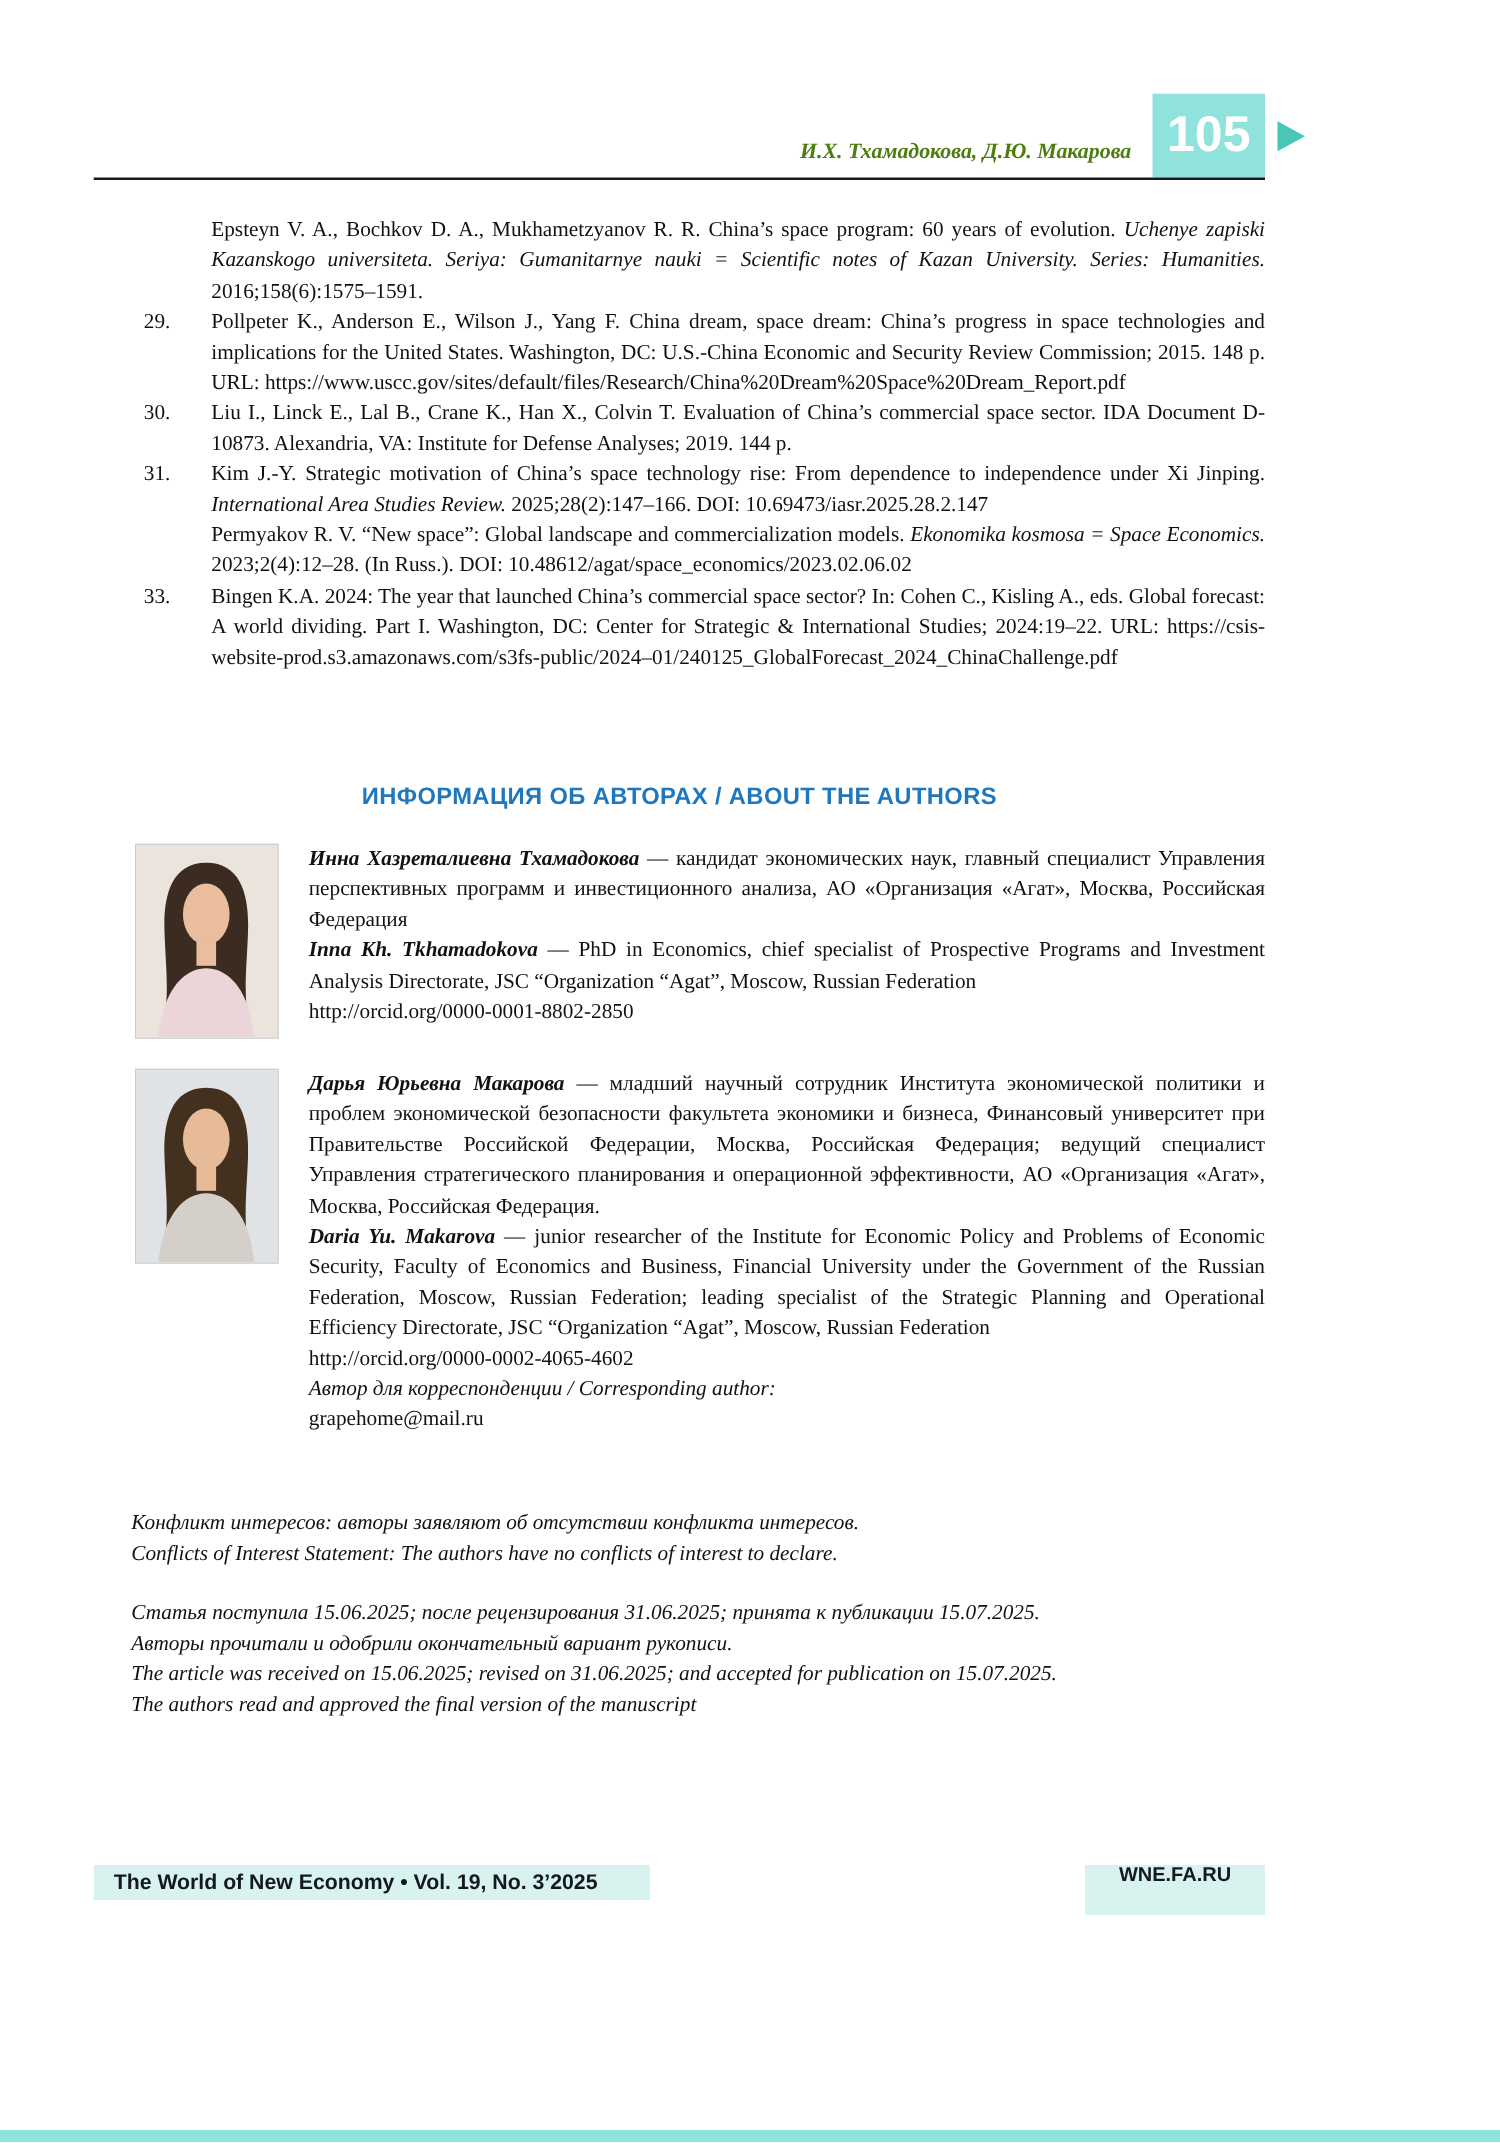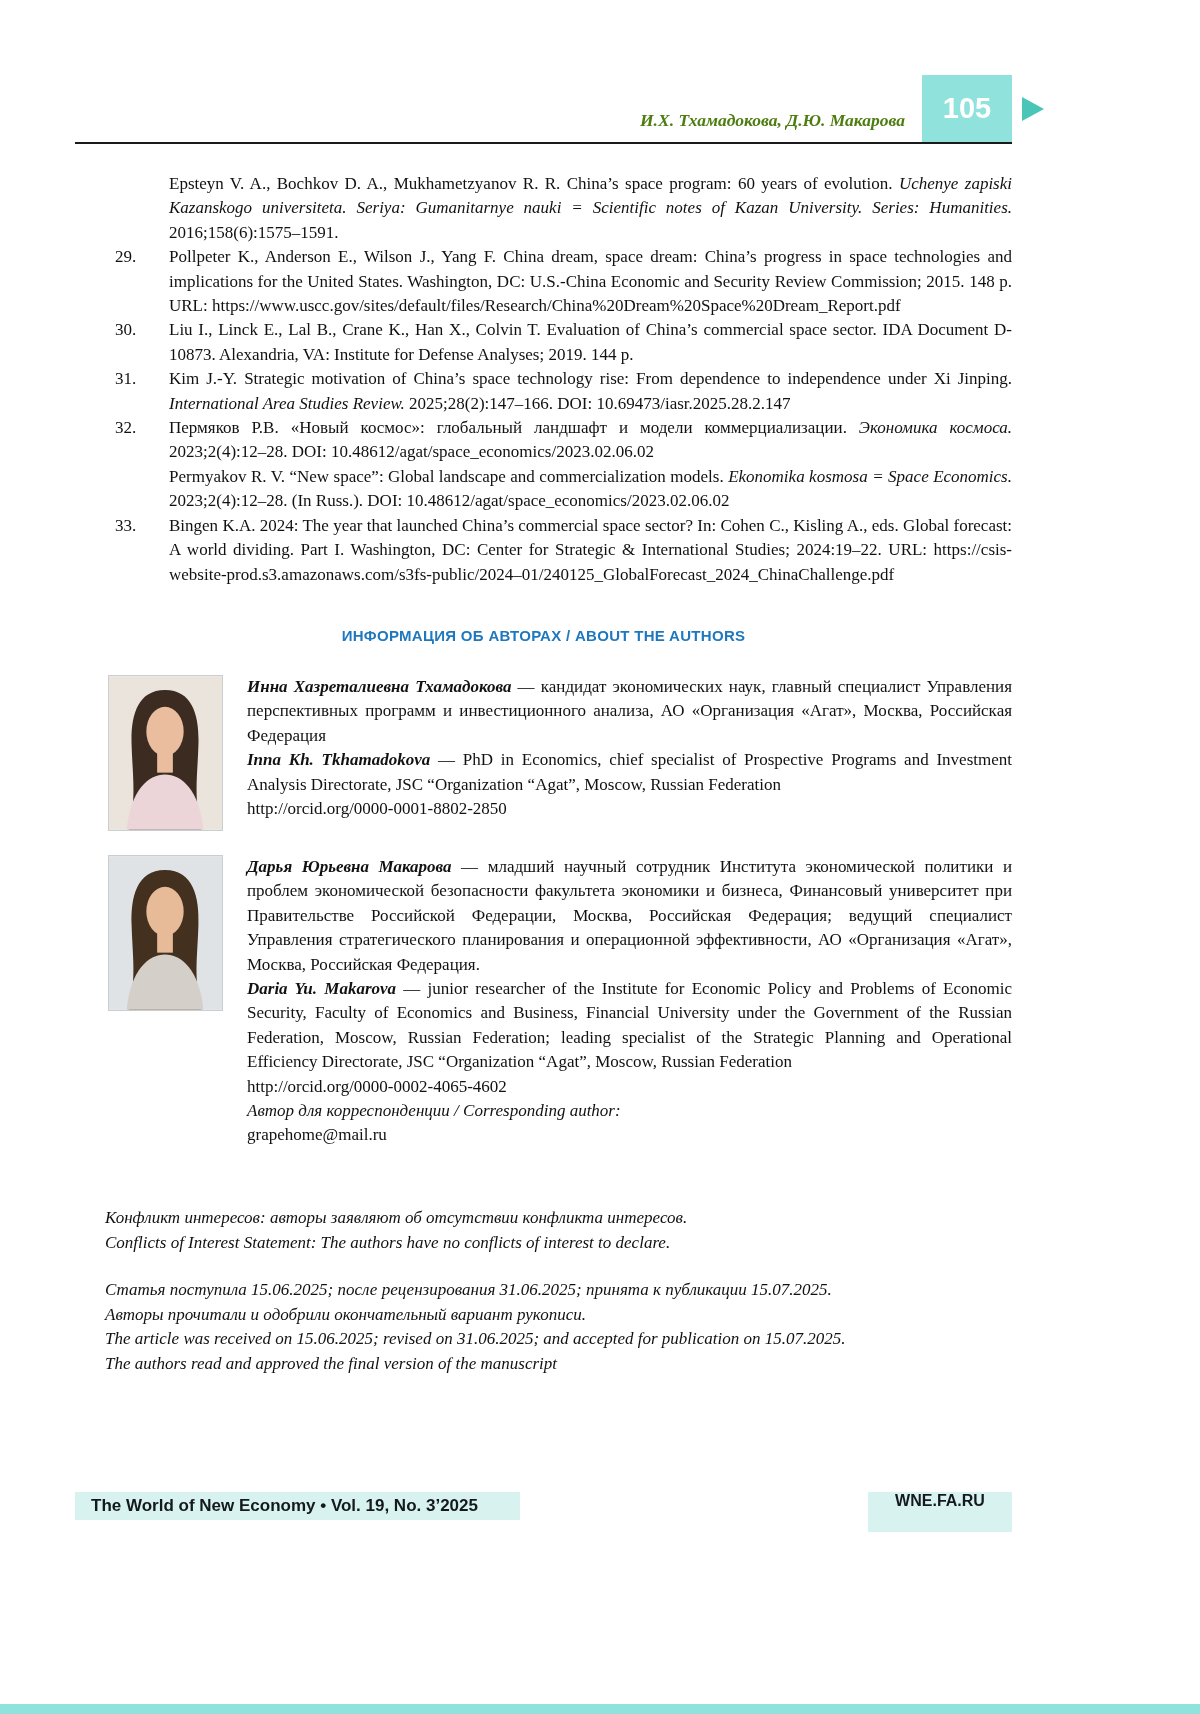--- a/index.html
+++ b/index.html
@@ -28,21 +28,21 @@
   }
   .page-num-box {
     position: absolute;
     left: 922px; top: 75px;
     width: 90px; height: 67px;
     background: var(--teal, #8FE3DC);
     display: flex; align-items: center; justify-content: center;
   }
   .page-num-box span {
     font-family: "Liberation Sans", sans-serif;
-    font-weight: bold; font-size: 29px; color: #ffffff;
+    font-weight: bold; font-size: 40px; color: #ffffff;
   }
   .head-arrow {
     position: absolute;
     left: 1022px; top: 97px;
     width: 0; height: 0;
     border-left: 22px solid var(--teal-dark, #49C6B8);
     border-top: 12px solid transparent;
     border-bottom: 12px solid transparent;
   }
   .head-rule {
@@ -62,21 +62,21 @@
   .ref-num { flex: 0 0 42px; width: 42px; }
   .ref-text { flex: 1; text-align: justify; overflow-wrap: anywhere; margin-left: 12px; }
   
   .section-heading {
     position: absolute;
     left: 75px; top: 627px;
     width: 937px;
     text-align: center;
     font-family: "Liberation Sans", sans-serif;
     font-weight: bold;
-    font-size: 15px;
+    font-size: 19px;
     letter-spacing: 0.3px;
     color: var(--blue, #1F78BE);
   }
   .authors {
     position: absolute;
     left: 108px; top: 675px;
     width: 904px;
     font-size: 17px; line-height: 24.4px;
   }
   .author { display: flex; gap: 24px; margin-bottom: 24px; }
@@ -155,24 +155,20 @@
         <div class="ref-num">29.</div>
         <div class="ref-text"><span>Pollpeter K., Anderson E., Wilson J., Yang F. China dream, space dream: China’s progress in space technologies and implications for the United States. Washington, DC: U.S.-China Economic and Security Review Commission; 2015. 148 p. URL: https://www.uscc.gov/sites/default/files/Research/China%20Dream%20Space%20Dream_Report.pdf</span></div>
       </div>
       <div class="ref-row">
         <div class="ref-num">30.</div>
         <div class="ref-text"><span>Liu I., Linck E., Lal B., Crane K., Han X., Colvin T. Evaluation of China’s commercial space sector. IDA Document D-10873. Alexandria, VA: Institute for Defense Analyses; 2019. 144 p.</span></div>
       </div>
       <div class="ref-row">
         <div class="ref-num">31.</div>
         <div class="ref-text"><span>Kim J.-Y. Strategic motivation of China’s space technology rise: From dependence to independence under Xi Jinping. </span><span class="it">International Area Studies Review.</span><span> 2025;28(2):147–166. DOI: 10.69473/iasr.2025.28.2.147</span></div>
-      </div>
-      <div class="ref-row">
-        <div class="ref-num">32.</div>
-        <div class="ref-text"><span>Пермяков Р.В. «Новый космос»: глобальный ландшафт и модели коммерциализации. </span><span class="it">Экономика космоса.</span><span> 2023;2(4):12–28. DOI: 10.48612/agat/space_economics/2023.02.06.02</span></div>
       </div>
       <div class="ref-row">
         <div class="ref-num"></div>
         <div class="ref-text"><span>Permyakov R. V. “New space”: Global landscape and commercialization models. </span><span class="it">Ekonomika kosmosa = Space Economics.</span><span> 2023;2(4):12–28. (In Russ.). DOI: 10.48612/agat/space_economics/2023.02.06.02</span></div>
       </div>
       <div class="ref-row">
         <div class="ref-num">33.</div>
         <div class="ref-text"><span>Bingen K.A. 2024: The year that launched China’s commercial space sector? In: Cohen C., Kisling A., eds. Global forecast: A world dividing. Part I. Washington, DC: Center for Strategic &amp; International Studies; 2024:19–22. URL: https://csis-website-prod.s3.amazonaws.com/s3fs-public/2024–01/240125_GlobalForecast_2024_ChinaChallenge.pdf</span></div>
       </div>
     </div>

